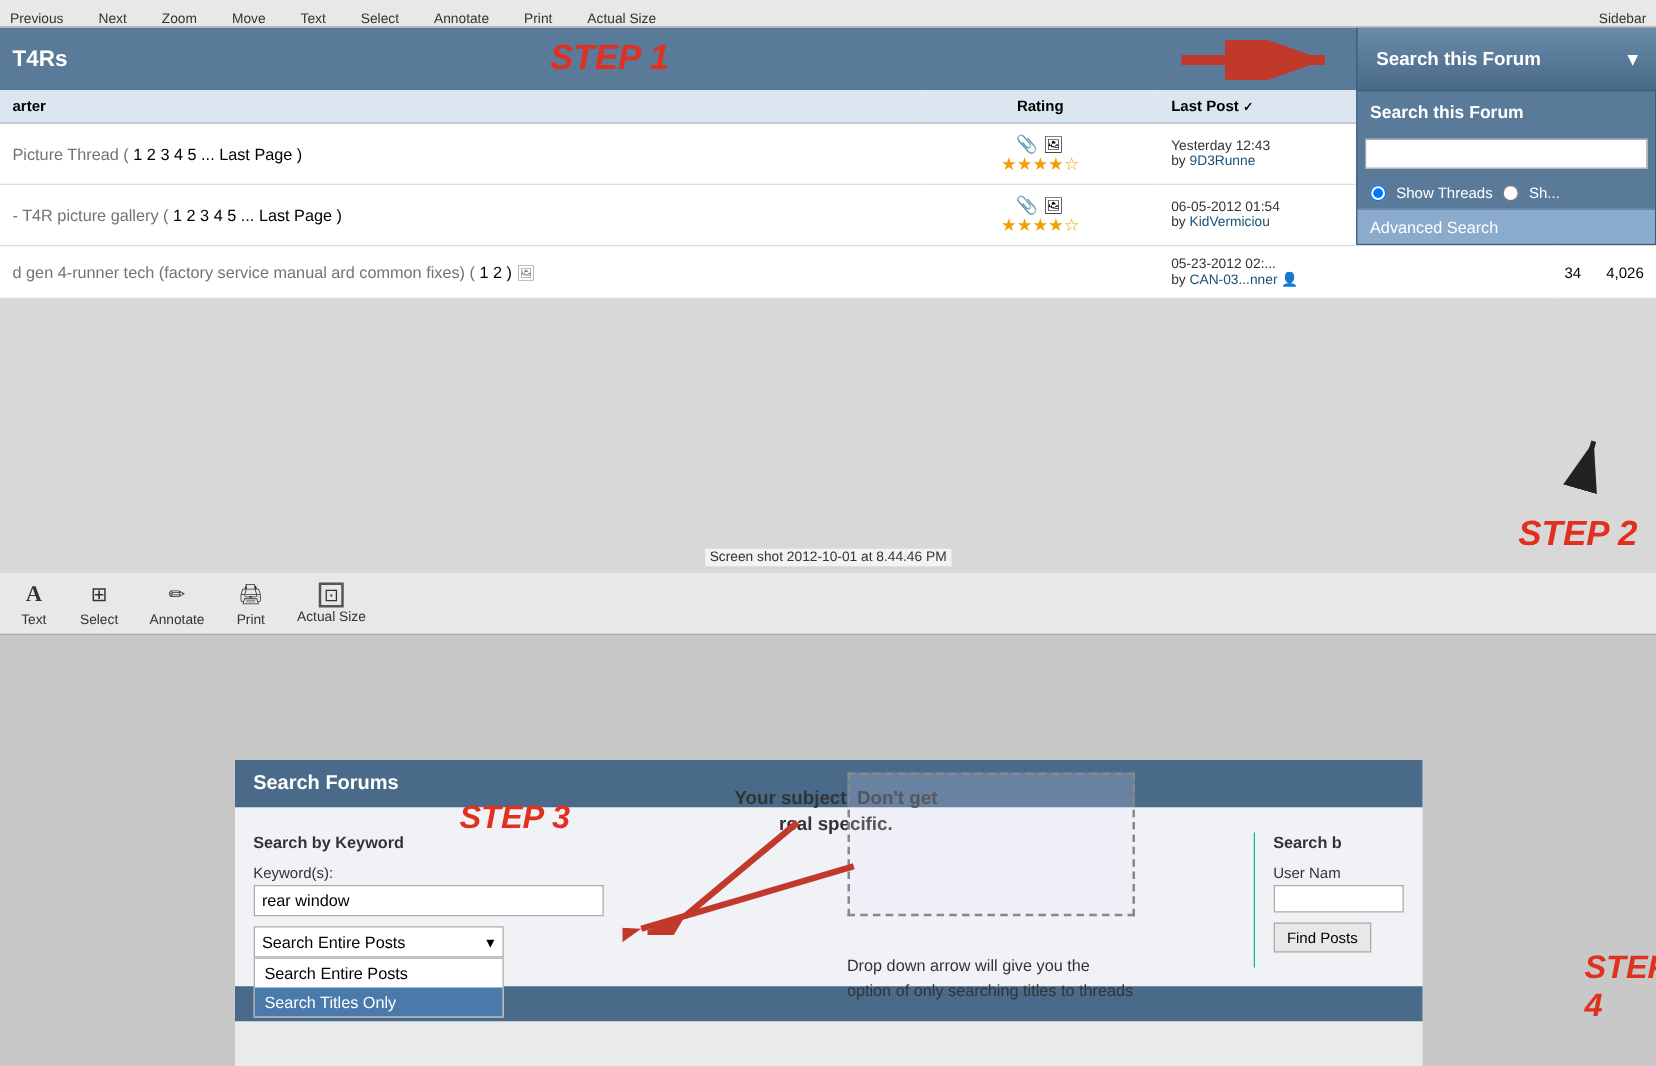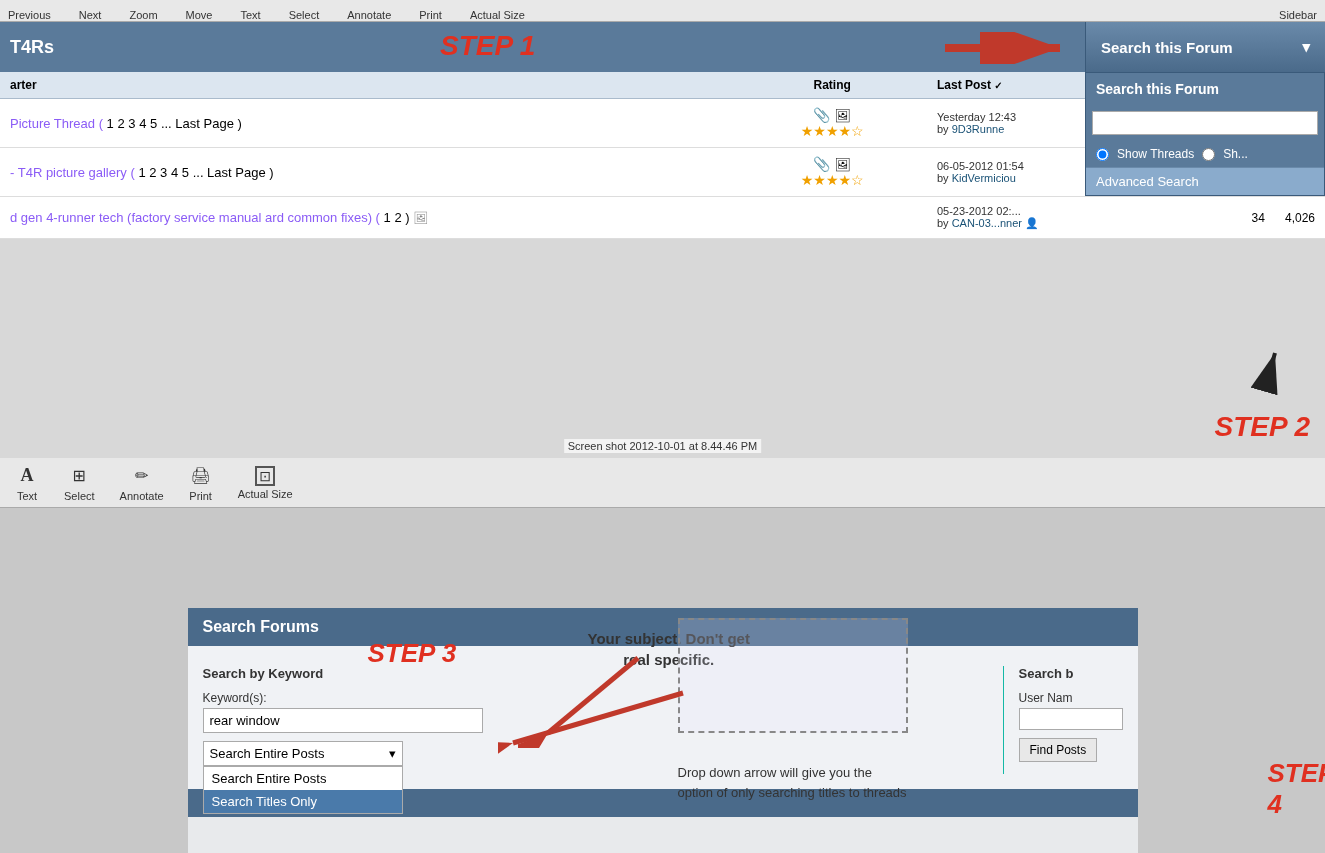--- a/index.html
+++ b/index.html
@@ -94,21 +94,21 @@
       font-size: 12px;
     }
 
     .forum-table td {
       border-bottom: 1px solid #ddd;
       padding: 8px 10px;
       vertical-align: middle;
     }
 
     .thread-link {
-      color: #8b5cf6;
+      color: #737373;
       text-decoration: none;
       font-size: 13px;
     }
 
     .rating-stars {
       color: #f0a000;
       font-size: 14px;
     }
 
     .post-info {

